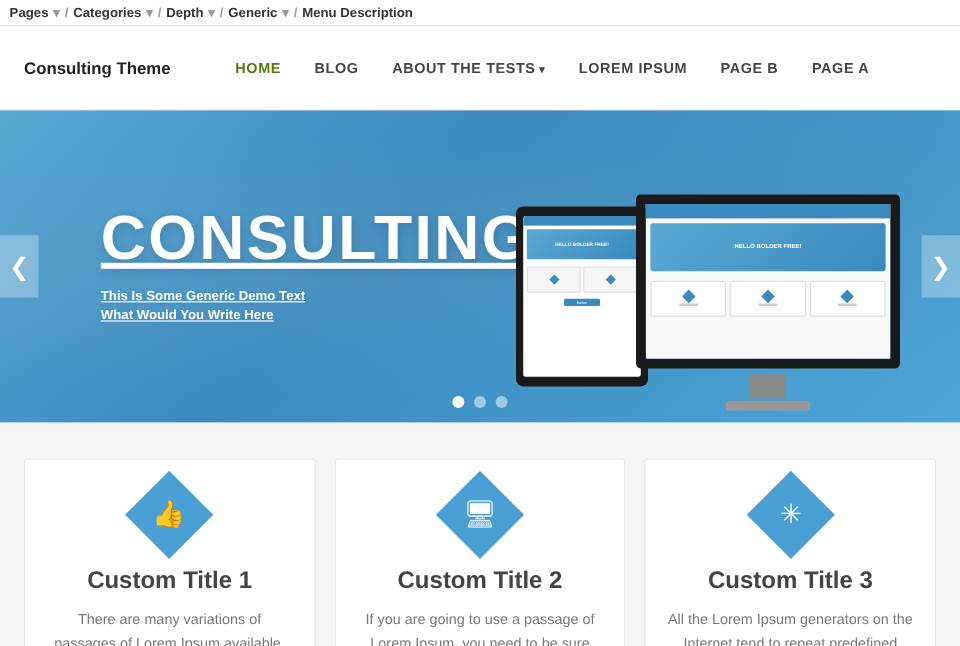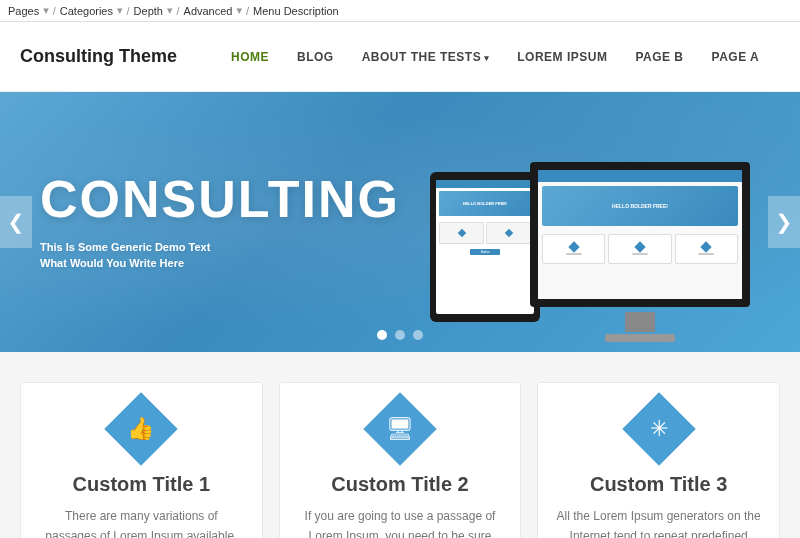--- a/index.html
+++ b/index.html
@@ -9,35 +9,36 @@
     .admin-bar {
       background: #fff;
       border-bottom: 1px solid #ddd;
       height: 22px;
       display: flex;
       align-items: center;
       padding: 0 8px;
       font-size: 11px;
       color: #333;
       gap: 4px;
+      font-weight: bold;
     }
     .admin-bar span { cursor: pointer; }
     .admin-bar .sep { color: #999; }
 
     
     .site-header {
       background: #fff;
       padding: 0 20px;
       display: flex;
       align-items: center;
       height: 70px;
       border-bottom: 1px solid #eee;
     }
     .site-logo {
-      font-size: 18px;
+      font-size: 14px;
       font-weight: bold;
       color: #222;
       flex: 0 0 auto;
       margin-right: 40px;
     }
     .site-nav {
       display: flex;
       align-items: center;
       gap: 0;
       list-style: none;
@@ -68,23 +69,24 @@
     }
     .hero-overlay {
       position: absolute;
       top: 0; left: 0; right: 0; bottom: 0;
       background: radial-gradient(ellipse at 30% 50%, rgba(100,160,200,0.4) 0%, transparent 60%),
                   radial-gradient(ellipse at 80% 30%, rgba(80,140,180,0.3) 0%, transparent 50%);
     }
     .hero-text {
       position: relative;
       z-index: 2;
-      padding-left: 40px;
+      padding-left: 84px;
       color: #fff;
       max-width: 420px;
+      text-decoration: underline;
     }
     .hero-text h1 {
       font-size: 52px;
       font-weight: 900;
       letter-spacing: 2px;
       text-transform: uppercase;
       line-height: 1;
       margin-bottom: 14px;
       text-shadow: 1px 2px 8px rgba(0,0,0,0.15);
     }
@@ -258,21 +260,21 @@
 <div class="admin-bar">
   <span>Pages</span>
   <span class="sep"> ▾ </span>
   <span class="sep">/</span>
   <span>Categories</span>
   <span class="sep"> ▾ </span>
   <span class="sep">/</span>
   <span>Depth</span>
   <span class="sep"> ▾ </span>
   <span class="sep">/</span>
-  <span>Advanced</span>
+  <span>Generic</span>
   <span class="sep"> ▾ </span>
   <span class="sep">/</span>
   <span>Menu Description</span>
 </div>
 
 <header class="site-header">
   <div class="site-logo">Consulting Theme</div>
   <nav>
     <ul class="site-nav">
       <li>

